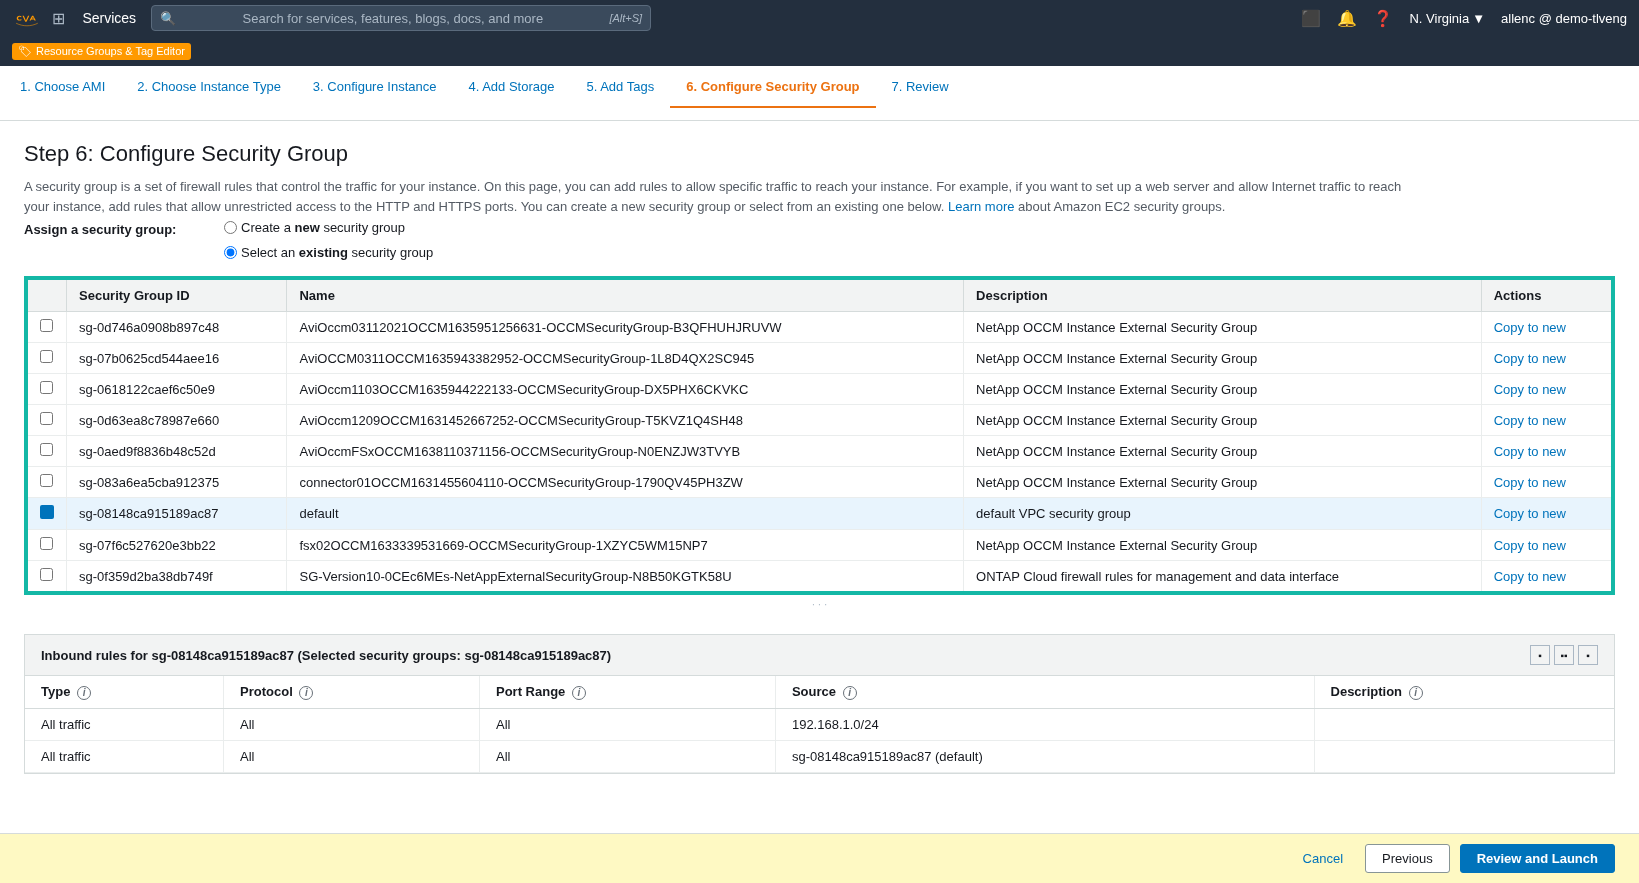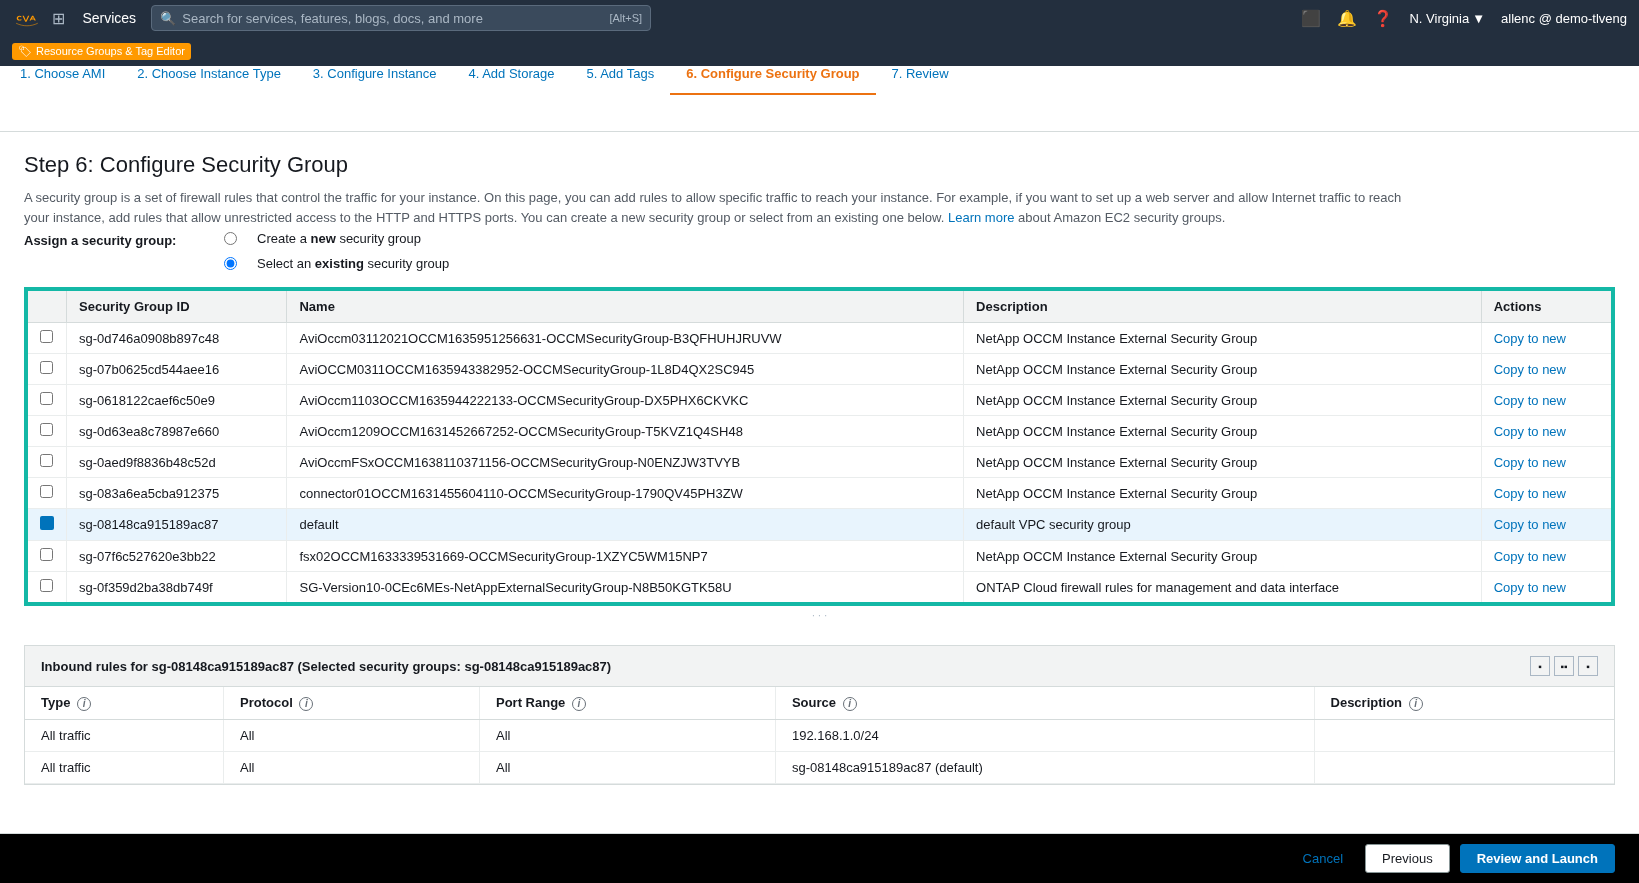--- a/index.html
+++ b/index.html
@@ -53,23 +53,24 @@
       color: #aab7c4;
       font-size: 13px;
     }
     .search-bar input {
       background: transparent;
       border: none;
       outline: none;
       color: #aab7c4;
       font-size: 13px;
       flex: 1;
+      text-align: center;
     }
     .search-bar input::placeholder { color: #aab7c4; }
-    .nav-shortcut { color: #aab7c4; font-size: 11px; }
+    .nav-shortcut { color: #aab7c4; font-size: 11px; font-style: italic; }
     .nav-right {
       margin-left: auto;
       display: flex;
       align-items: center;
       gap: 16px;
       color: #aab7c4;
       font-size: 13px;
     }
     .nav-right span { cursor: pointer; }
     .nav-region { color: #fff; cursor: pointer; display: flex; align-items: center; gap: 3px; }
@@ -99,24 +100,24 @@
     .main-content {
       background: #fff;
       min-height: calc(100vh - 66px);
     }
 
     
     .wizard-steps {
       border-bottom: 1px solid #d5dbdb;
       padding: 0 20px;
       display: flex;
-      align-items: flex-start;
+      align-items: center;
       gap: 0;
       background: #fff;
-      height: 66px;
+      height: 55px;
     }
     .wizard-step {
       padding: 0 16px 12px;
       font-size: 13px;
       color: #0073bb;
       cursor: pointer;
       position: relative;
       white-space: nowrap;
       border-bottom: 2px solid transparent;
     }
@@ -141,21 +142,21 @@
     .page-desc {
       font-size: 13px;
       color: #545b64;
       line-height: 1.5;
       margin-bottom: 4px;
       max-width: 1400px;
     }
     .page-desc a { color: #0073bb; text-decoration: none; }
     .radio-option {
       display: flex;
-      gap: 20px;
+      gap: 4px;
       font-size: 13px;
     }
     .radio-option input[type=radio] { cursor: pointer; }
     .radio-option label { cursor: pointer; }
 
     
     .sg-table {
       width: 100%;
       border-collapse: collapse;
       border: 4px solid #14b8a6;
@@ -264,21 +265,21 @@
       margin-left: 3px;
       font-weight: bold;
     }
 
     
     .page-footer {
       position: fixed;
       bottom: 0;
       left: 0;
       right: 0;
-      background: #000000;
+      background: #fef9c3;
       border-top: 1px solid #d5dbdb;
       padding: 10px 24px;
       display: flex;
       justify-content: flex-end;
       align-items: center;
       gap: 10px;
       z-index: 100;
     }
     .btn-cancel {
       background: transparent;

